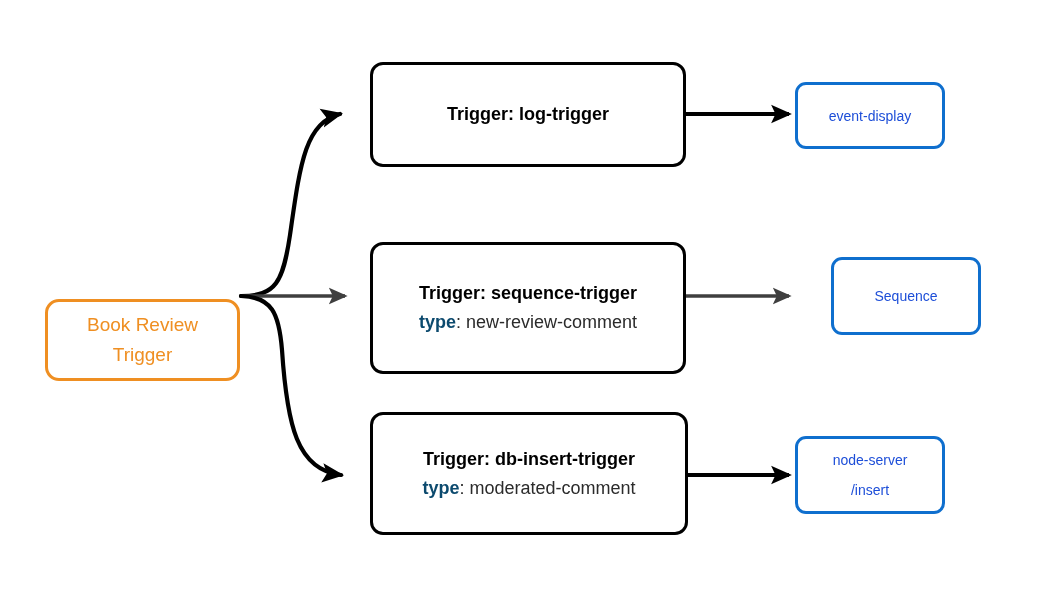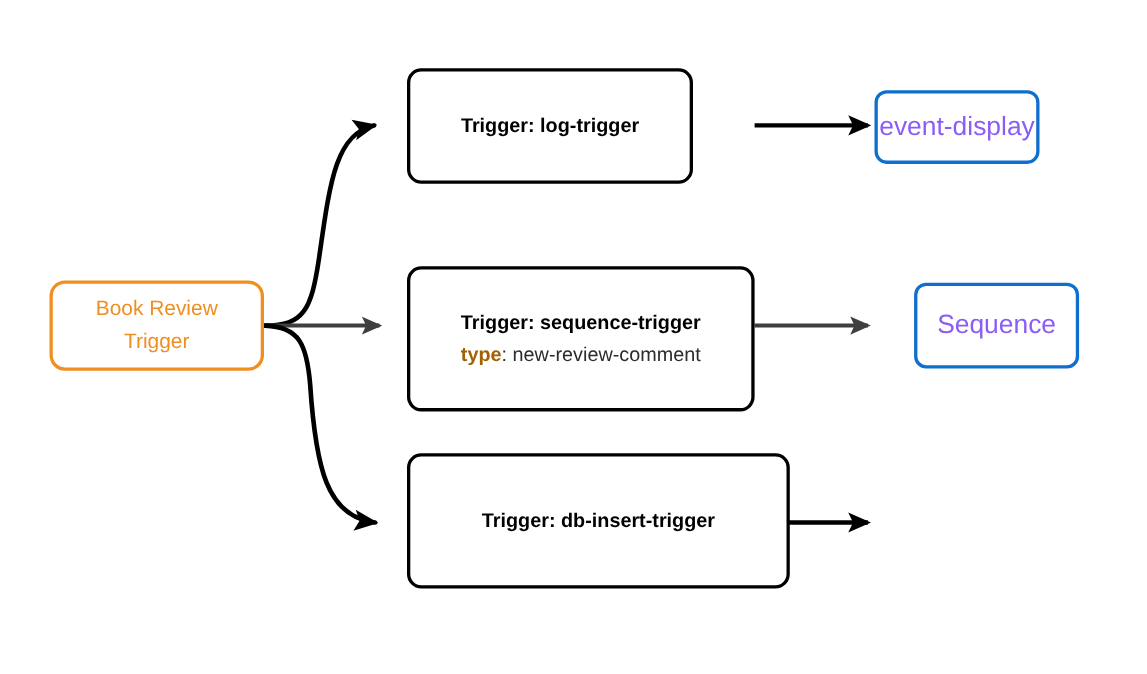--- a/index.html
+++ b/index.html
@@ -40,54 +40,55 @@
   }
 
   
   .node-source {
     border: 3px solid #ef8f22;
     border-radius: 14px;
     color: #ef8f22;
     font-size: 19px;
     line-height: 30px;
     font-weight: 400;
+    margin-top: 44px;
   }
 
   
   .node-trigger {
     border: 3px solid #000000;
     border-radius: 13px;
     color: #1a1a1a;
     font-size: 18px;
     line-height: 29px;
     font-weight: 400;
   }
   .node-trigger .line {
     white-space: nowrap;
   }
   .node-trigger .line b,
   .node-trigger .line .k {
     font-weight: 700;
-    color: #a16207;
+    color: #0c4a6e;
   }
   .node-trigger .line .v {
     font-weight: 400;
     color: #2b2b2b;
   }
   .node-trigger .line.bold {
     font-weight: 700;
     color: #000000;
   }
 
   
   .node-target {
     border: 3px solid #0f6fce;
     border-radius: 11px;
-    color: #8b5cf6;
-    font-size: 24px;
+    color: #1d4ed8;
+    font-size: 14px;
     line-height: 30px;
     font-weight: 400;
   }
 </style>
 </head>
 <body>
 
 <div id="canvas">
 
   <svg id="edges" viewBox="0 0 1043 613" width="1043" height="613" xmlns="http://www.w3.org/2000/svg">
@@ -111,43 +112,50 @@
     <path d="M 686 296 L 789 296" fill="none" stroke="#3f3f3f" stroke-width="3.6" stroke-linecap="butt" marker-end="url(#arrow-gray)"></path>
 
     <path d="M 686 475 L 789 475" fill="none" stroke="#000000" stroke-width="4" stroke-linecap="butt" marker-end="url(#arrow-black)"></path>
   </svg>
 
   <div class="node node-source" style="left:45px; top:255px; width:195px; height:82px;">
     <div class="line">Book Review</div>
     <div class="line">Trigger</div>
   </div>
 
-  <div class="node node-trigger" style="left:370px; top:62px; width:260px; height:105px;">
+  <div class="node node-trigger" style="left:370px; top:62px; width:316px; height:105px;">
     <div class="line bold">
       <span>Trigger:</span><span>&nbsp;</span><span>log-trigger</span>
     </div>
   </div>
 
   <div class="node node-trigger" style="left:370px; top:242px; width:316px; height:132px;">
     <div class="line bold">
       <span>Trigger:</span><span>&nbsp;</span><span>sequence-trigger</span>
     </div>
     <div class="line">
       <span class="k">type</span><span class="v">: new-review-comment</span>
     </div>
   </div>
 
-  <div class="node node-trigger" style="left:370px; top:412px; width:348px; height:123px;">
+  <div class="node node-trigger" style="left:370px; top:412px; width:318px; height:123px;">
     <div class="line bold">
       <span>Trigger:</span><span>&nbsp;</span><span>db-insert-trigger</span>
+    </div>
+    <div class="line">
+      <span class="k">type</span><span class="v">: moderated-comment</span>
     </div>
   </div>
 
   <div class="node node-target" style="left:795px; top:82px; width:150px; height:67px;">
     <div class="line">event-display</div>
   </div>
 
   <div class="node node-target" style="left:831px; top:257px; width:150px; height:78px;">
     <div class="line">Sequence</div>
   </div>
 
+  <div class="node node-target" style="left:795px; top:436px; width:150px; height:78px;">
+    <div class="line">node-server</div>
+    <div class="line">/insert</div>
+  </div>
 
 </div>
 
 </body></html>

